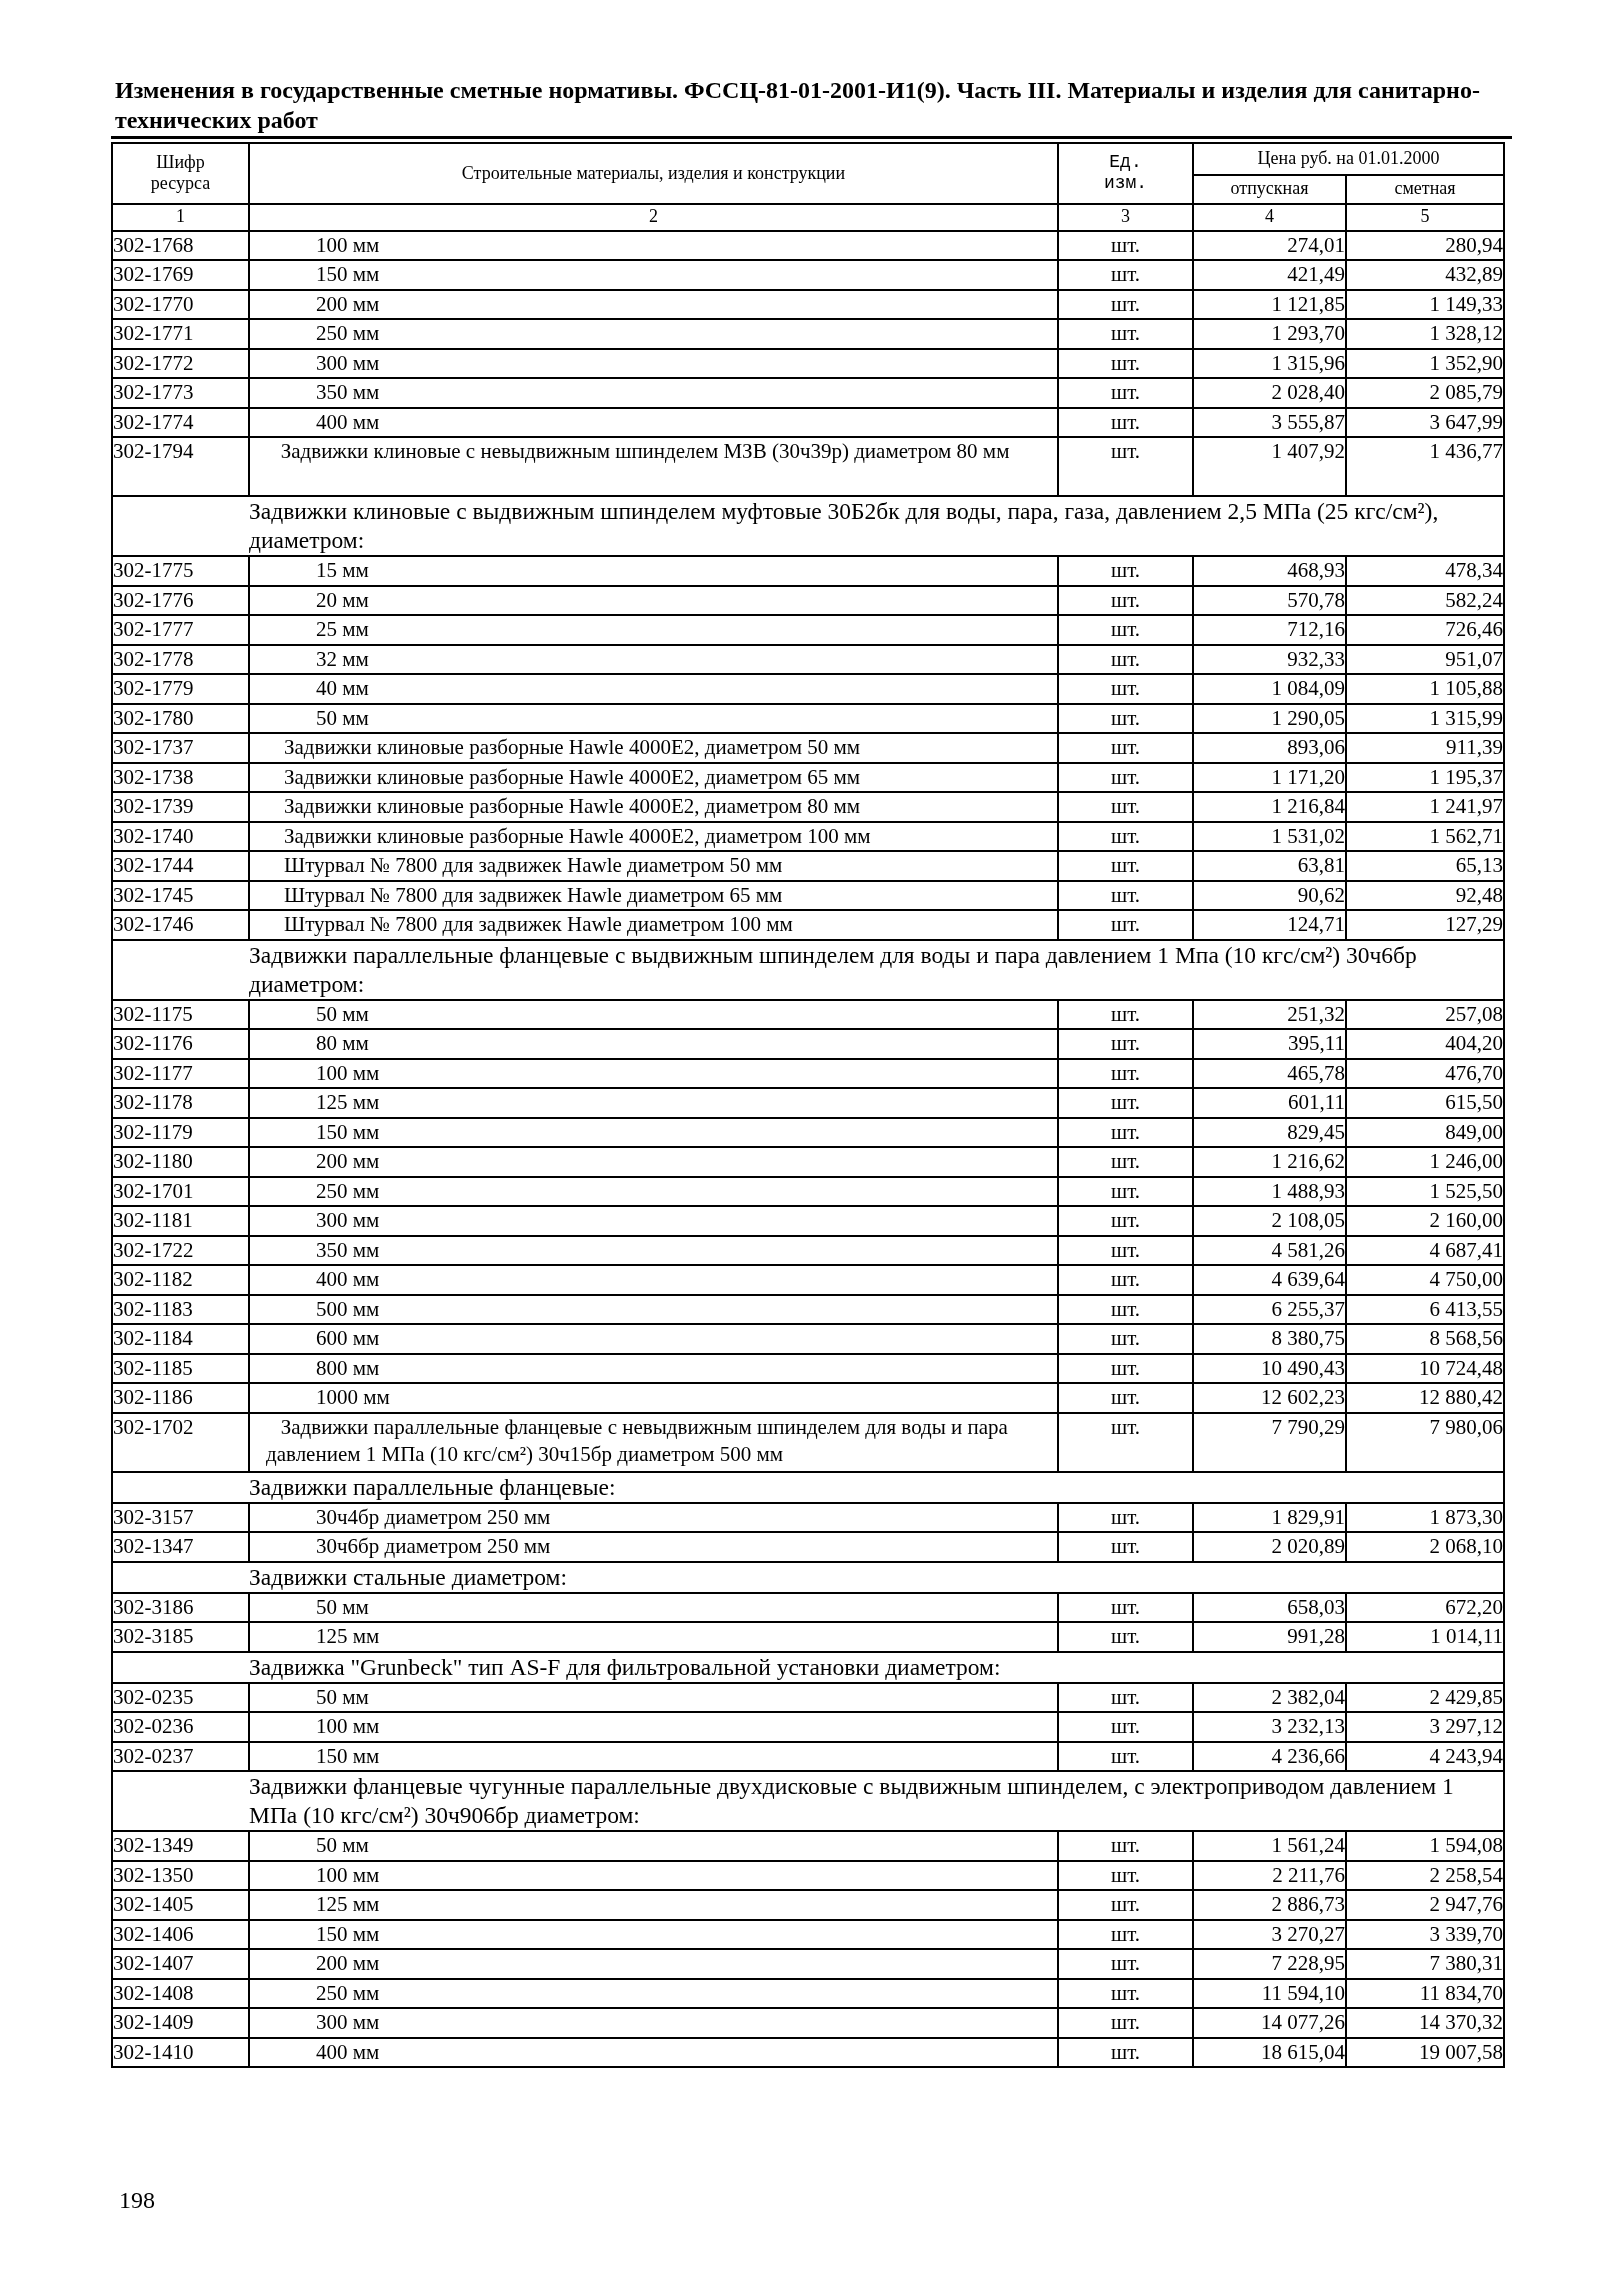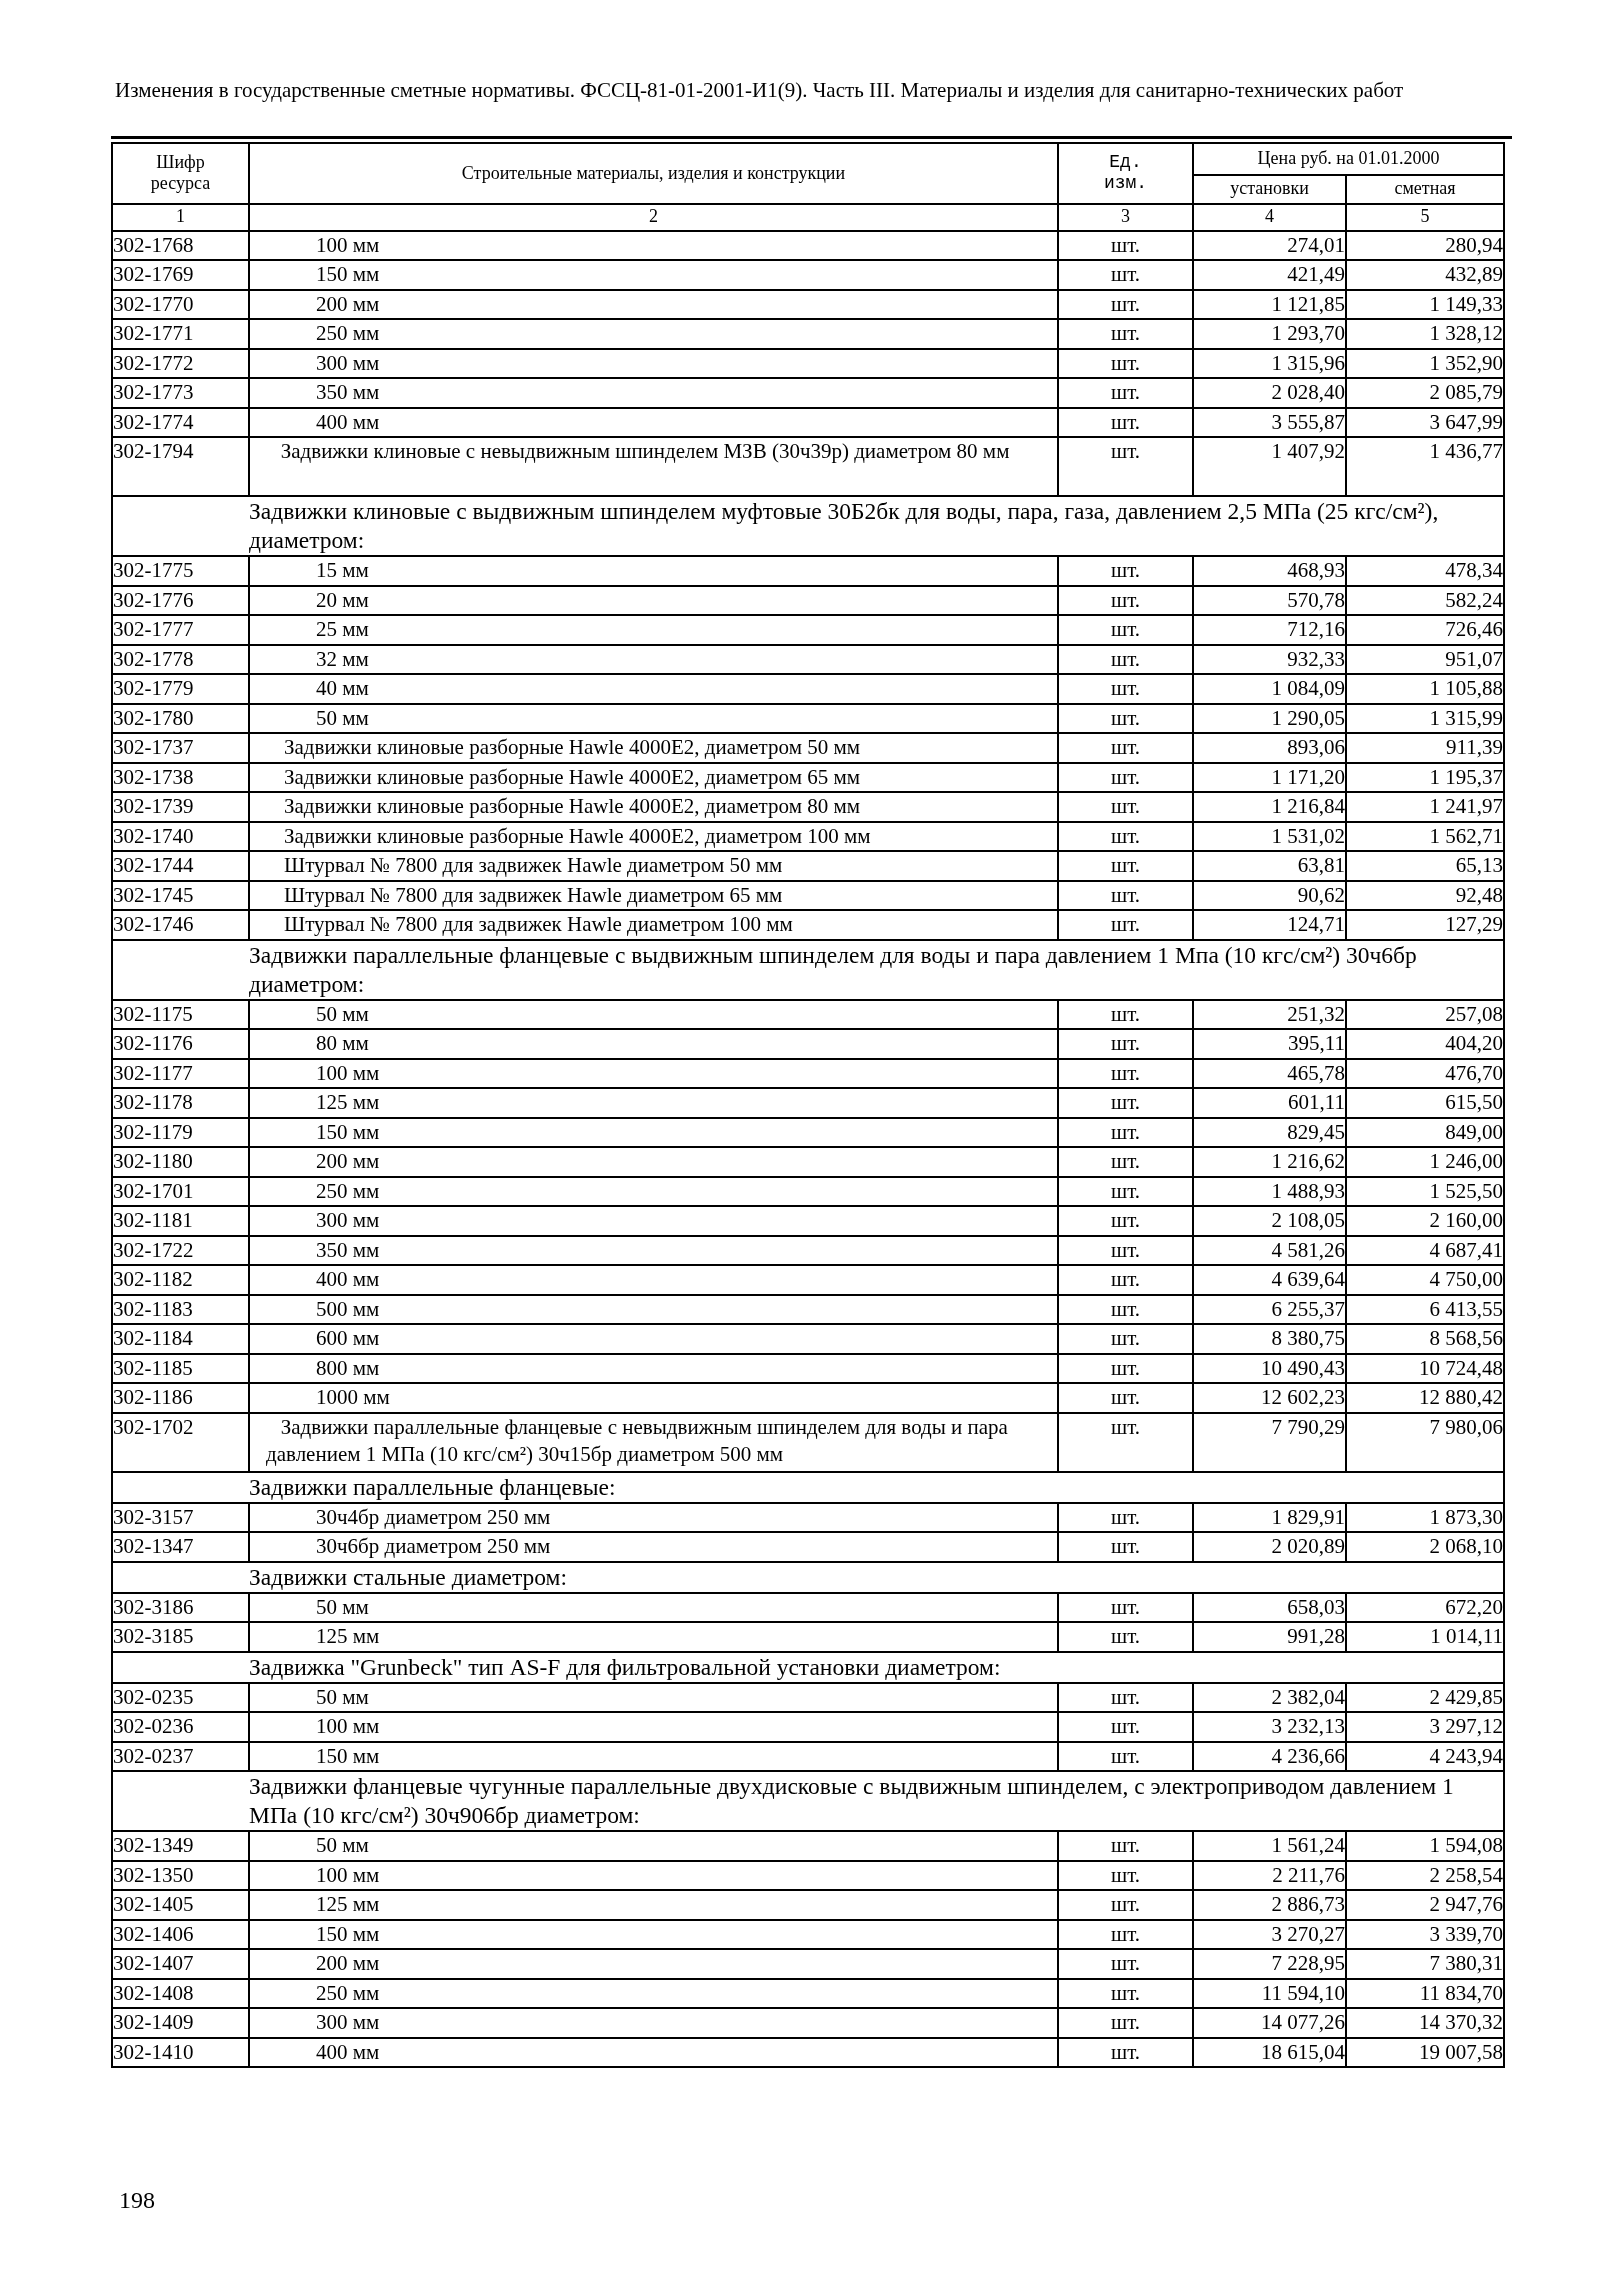--- a/index.html
+++ b/index.html
@@ -2,21 +2,21 @@
 <html style="font-size:10.7px"><head>
 <meta charset="utf-8">
 <style>
   html, body { margin: 0; padding: 0; background: #ffffff; }
   body {
     width: 1623px; height: 2295px; position: relative; overflow: hidden;
     font-family: "Liberation Serif", "DejaVu Serif", serif; color: #000;
   }
   .title {
     position: absolute; left: 115px; top: 75px; width: 1401px;
-    font-size: 21px; line-height: 30px; font-weight: normal;
+    font-size: 24px; line-height: 30px; font-weight: bold;
   }
   .top-rule {
     position: absolute; left: 111px; top: 136px; width: 1401px; height: 2.7px; background: #000;
   }
   table.doc {
     position: absolute; left: 111px; top: 142px; width: 1392px;
     border-collapse: collapse; table-layout: fixed;
     font-size: 21px;
   }
   table.doc td, table.doc th {
@@ -67,21 +67,21 @@
       <col class="c5">
   </colgroup>
   <thead>
     <tr class="hdr hdr-top">
       <th rowspan="2" style="white-space:normal;padding:0 27px;">Шифр ресурса</th>
       <th rowspan="2">Строительные материалы, изделия и конструкции</th>
       <th rowspan="2" style="white-space:normal;padding:0 40px;font-family:Liberation Mono, monospace;">Ед. изм.</th>
       <th colspan="2">Цена руб. на 01.01.2000</th>
     </tr>
     <tr class="hdr hdr-bot">
-      <th>установки</th>
+      <th>отпускная</th>
       <th>сметная</th>
     </tr>
     <tr class="numrow">
       <td>1</td>
       <td>2</td>
       <td>3</td>
       <td>4</td>
       <td>5</td>
     </tr>
   </thead>

